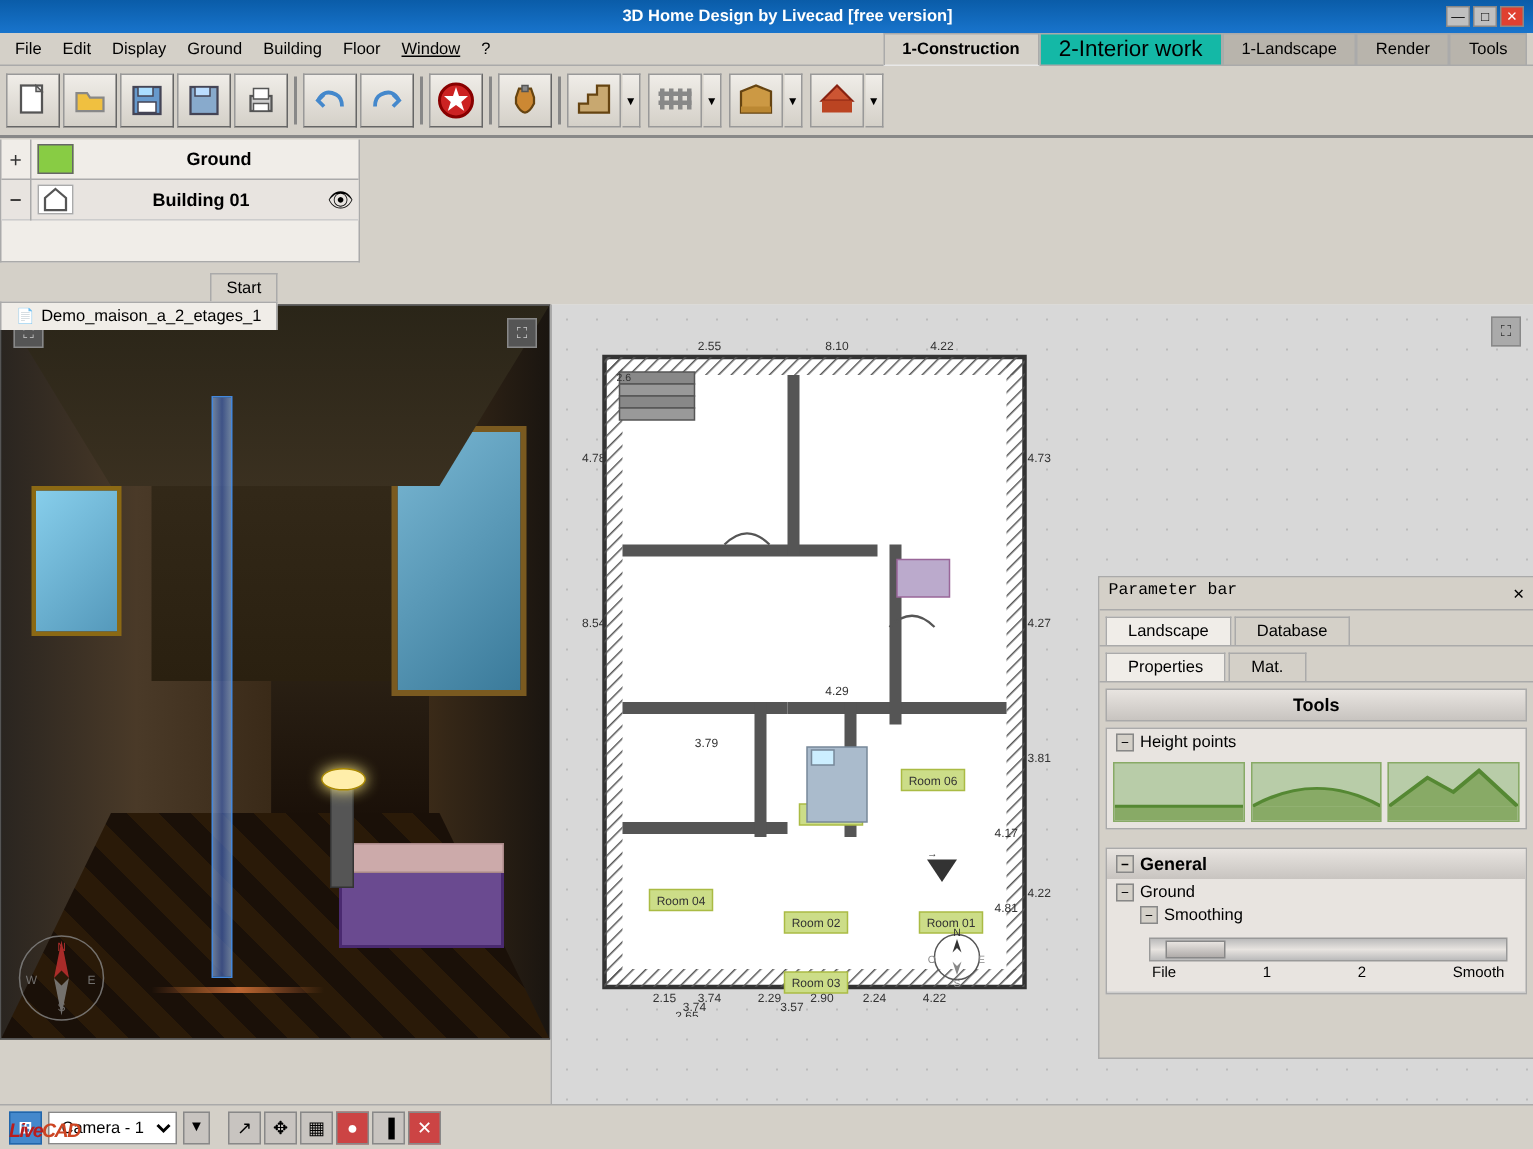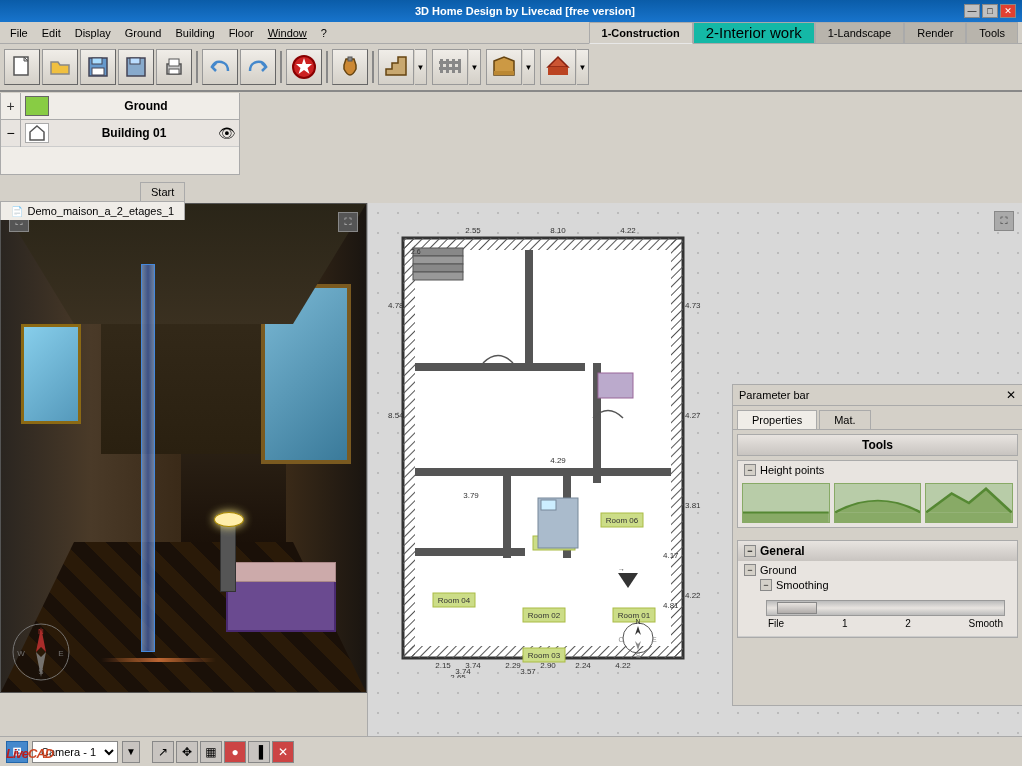--- a/index.html
+++ b/index.html
@@ -56,21 +56,21 @@
     .view3d-expand2 { position: absolute; top: 8px; left: 8px; width: 20px; height: 20px; background: #555; border: 1px solid #888; display: flex; align-items: center; justify-content: center; font-size: 10px; color: #ccc; cursor: pointer; }
 
     
     #view2d { flex: 1; background: #e8e8e8; position: relative; overflow: hidden; border-left: 1px solid #aaa; }
     .plan-bg { position: absolute; inset: 0; background: #d8d8d8; background-image: radial-gradient(circle, #bbb 1px, transparent 1px); background-size: 20px 20px; }
     .plan-expand { position: absolute; top: 8px; right: 8px; width: 20px; height: 20px; background: #aaa; border: 1px solid #888; display: flex; align-items: center; justify-content: center; font-size: 10px; color: #333; cursor: pointer; }
     .plan-arrow { position: absolute; right: 8px; top: 50%; width: 12px; height: 30px; background: #888; display: flex; align-items: center; justify-content: center; color: white; font-size: 10px; cursor: pointer; transform: translateY(-50%); }
 
     
     #param-bar { position: absolute; top: 181px; right: 0; width: 290px; bottom: 30px; background: #d4d0c8; border: 1px solid #aaa; border-right: none; z-index: 20; }
-    #param-bar-header { background: #d4d0c8; padding: 3px 6px; font-size: 11px; display: flex; align-items: center; justify-content: space-between; border-bottom: 1px solid #aaa; }
+    #param-bar-header { background: #d4d0c8; padding: 3px 6px; font-size: 11px; display: flex; justify-content: space-between; border-bottom: 1px solid #aaa; font-family: Liberation Mono, monospace; }
     .param-close { cursor: pointer; font-size: 12px; }
     .param-tabs { display: flex; border-bottom: 1px solid #aaa; padding: 4px 4px 0; gap: 2px; }
     .param-tab { padding: 3px 14px; background: #d4d0c8; border: 1px solid #aaa; border-bottom: none; cursor: pointer; font-size: 11px; }
     .param-tab.active { background: #f0ede8; }
     .param-subtabs { display: flex; border-bottom: 1px solid #aaa; padding: 4px 4px 0; gap: 2px; }
     .param-subtab { padding: 3px 14px; background: #d4d0c8; border: 1px solid #aaa; border-bottom: none; cursor: pointer; font-size: 11px; }
     .param-subtab.active { background: #f0ede8; }
     .param-section { padding: 4px; }
     .param-section-title { background: linear-gradient(to bottom, #e8e4e0, #c8c4c0); text-align: center; padding: 3px; font-weight: bold; border: 1px solid #aaa; margin-bottom: 4px; font-size: 12px; }
     .param-group { border: 1px solid #aaa; margin-bottom: 4px; background: #e8e4e0; }
@@ -396,20 +396,24 @@
       <text x="75" y="462" text-anchor="middle" font-size="8" font-family="Arial" fill="#333">2.65</text>
     </svg>
     <div class="plan-expand">⛶</div>
     <div class="plan-arrow">▶</div>
   </div>
 
   <div id="param-bar">
     <div id="param-bar-header">
       <span>Parameter bar</span>
       <span class="param-close">✕</span>
+    </div>
+    <div class="param-tabs">
+      <div class="param-tab active">Landscape</div>
+      <div class="param-tab">Database</div>
     </div>
     <div class="param-subtabs">
       <div class="param-subtab active">Properties</div>
       <div class="param-subtab">Mat.</div>
     </div>
     <div class="param-section">
       <div class="param-section-title">Tools</div>
       <div class="param-group">
         <div class="param-group-header">
           <div class="param-collapse">−</div>

